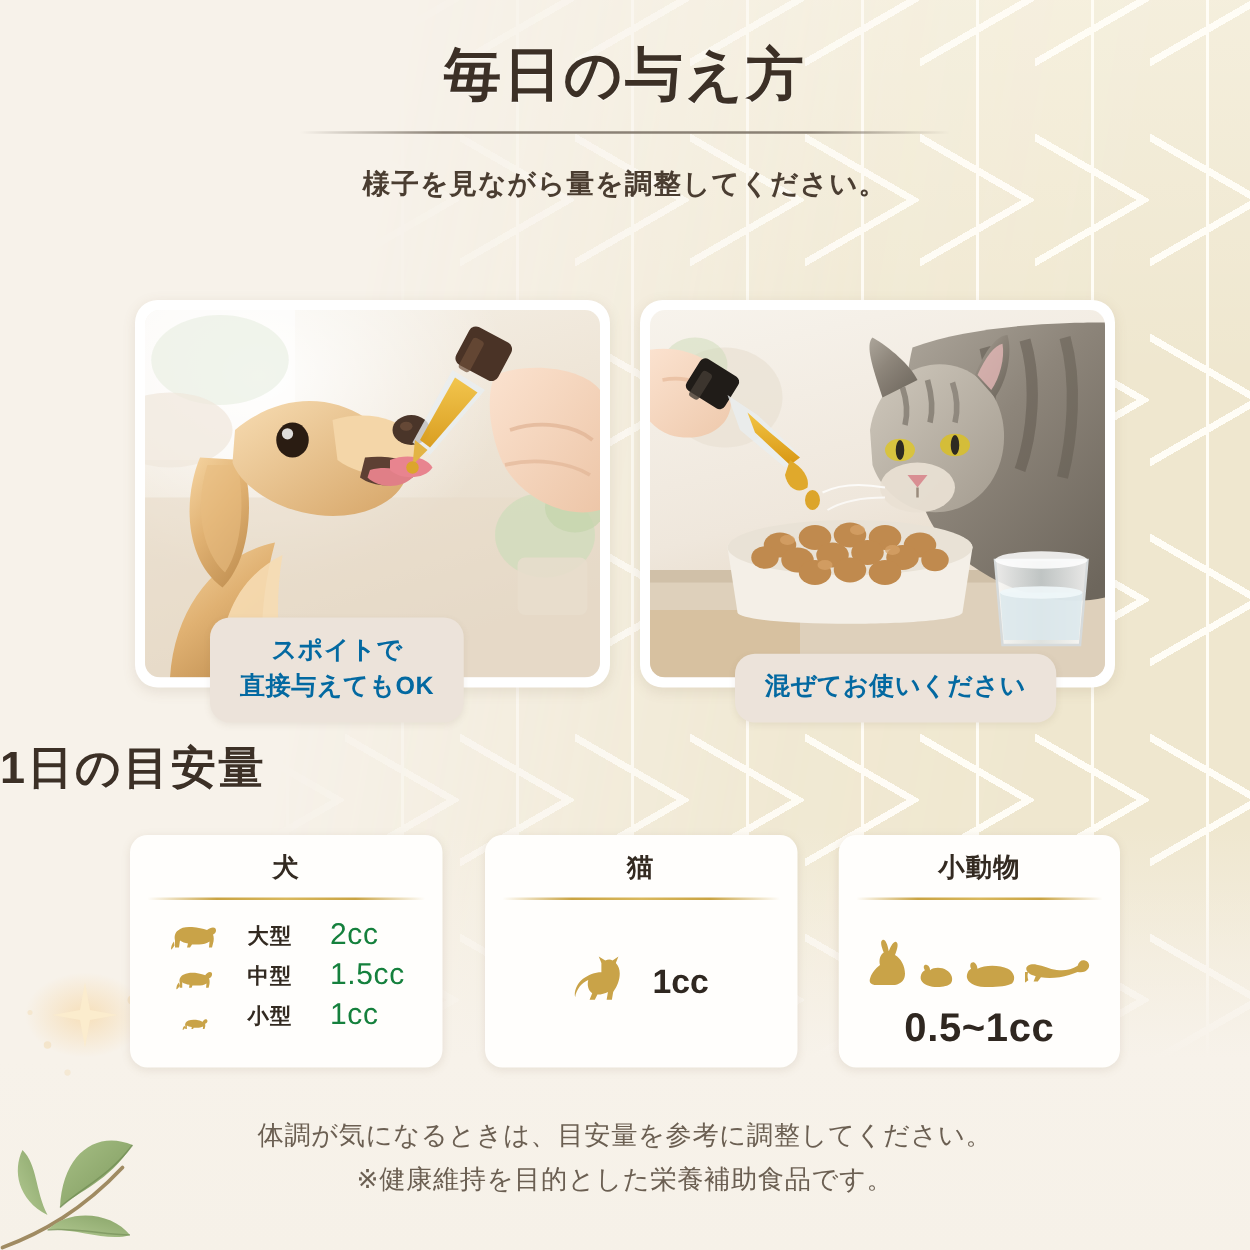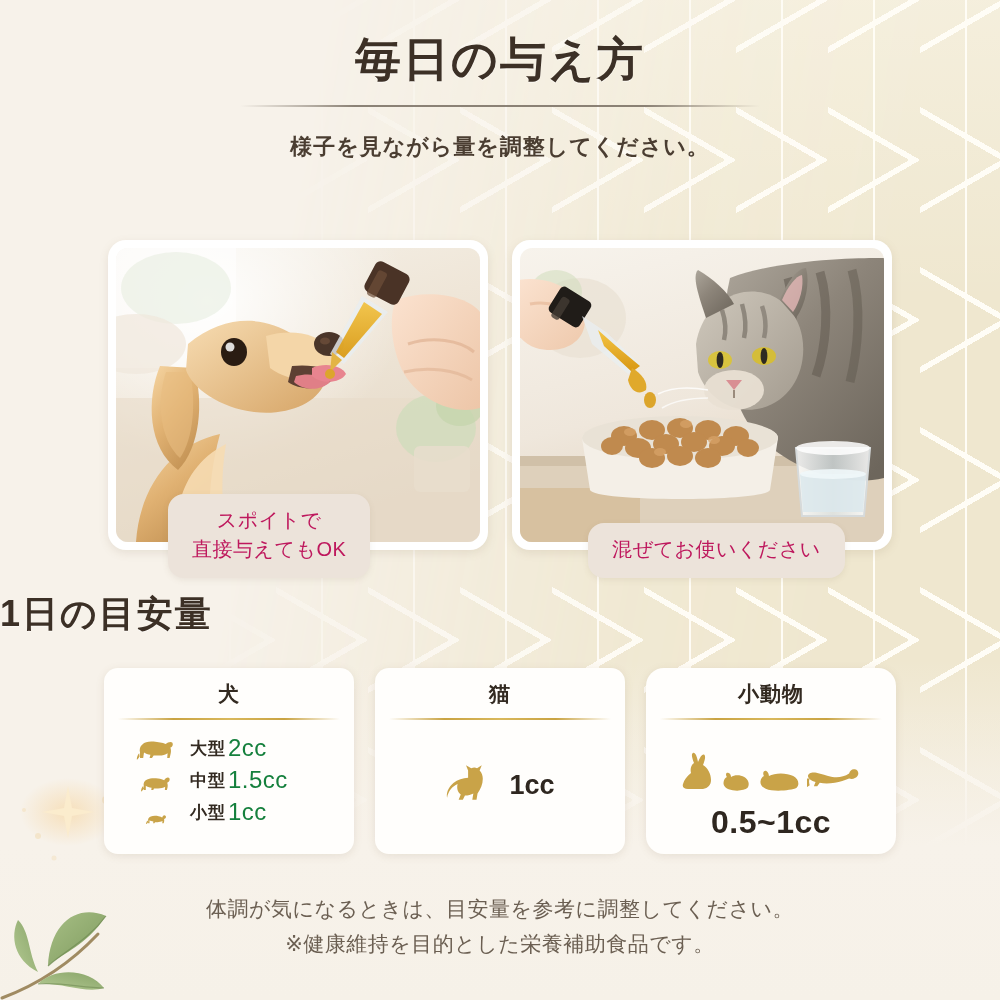--- a/index.html
+++ b/index.html
@@ -87,21 +87,21 @@
     overflow: hidden;
     position: relative;
   }
   .photo-frame svg { display:block; width:100%; height:100%; }
   .photo-caption {
     position:absolute;
     bottom: -28px;
     background: #ece3da;
     border-radius: 16px;
     padding: 12px 24px 14px;
-    font-size: 20px; font-weight: 400; color: #be185d;
+    font-size: 20px; font-weight: 700; color: #0369a1;
     line-height: 1.45; text-align:center;
     letter-spacing: 0.5px;
     box-shadow: 0 2px 6px rgba(120,100,70,0.10);
   }
   #caption-dog   { left: 60px;  }
   #caption-cat   { left: 76px;  }
 
   
   #dosage-heading {
     position:absolute; left:0; right:0; top: 590px;
@@ -117,39 +117,38 @@
   .dose-card {
     background:#fffefc;
     border-radius: 14px;
     box-shadow: 0 2px 8px rgba(120,100,70,0.13);
     box-sizing:border-box;
     height: 186px;
     padding-top: 12px;
   }
   #card-dog        { width: 250px; }
   #card-cat        { width: 250px; }
-  #card-small      { width: 250px; border-radius: 18px; }
+  #card-small      { width: 225px; }
   .dose-title {
     text-align:center;
     font-size: 21px; font-weight: 700; color: #332a21;
     letter-spacing: 1px;
     padding-bottom: 10px;
   }
   .dose-rule {
     height: 2px; margin: 0 14px 10px;
     background: linear-gradient(90deg, rgba(200,165,70,0) 0%, #c9a342 25%, #d9b85c 50%, #c9a342 75%, rgba(200,165,70,0) 100%);
   }
   .dose-body { padding: 2px 0 0; }
 
   
   .dog-row {
     display:flex; align-items:center;
     padding: 1px 0 1px 30px;
-    gap: 2px;
-    text-align: right;
+    gap: 20px;
   }
   .dog-icon { width: 44px; display:flex; justify-content:center; align-items:flex-end; height: 30px; }
   .dog-size { font-size: 17px; font-weight: 700; color:#332a21; width: 46px; letter-spacing:1px; }
   .dog-amt  { font-size: 24px; font-weight: 400; color:#15803d; letter-spacing: 0.5px; }
 
   
   #cat-body { display:flex; align-items:center; justify-content:center; gap: 22px; height: 110px; }
   #cat-amt  { font-size: 27px; font-weight: 800; color:#2f2720; }
 
   

